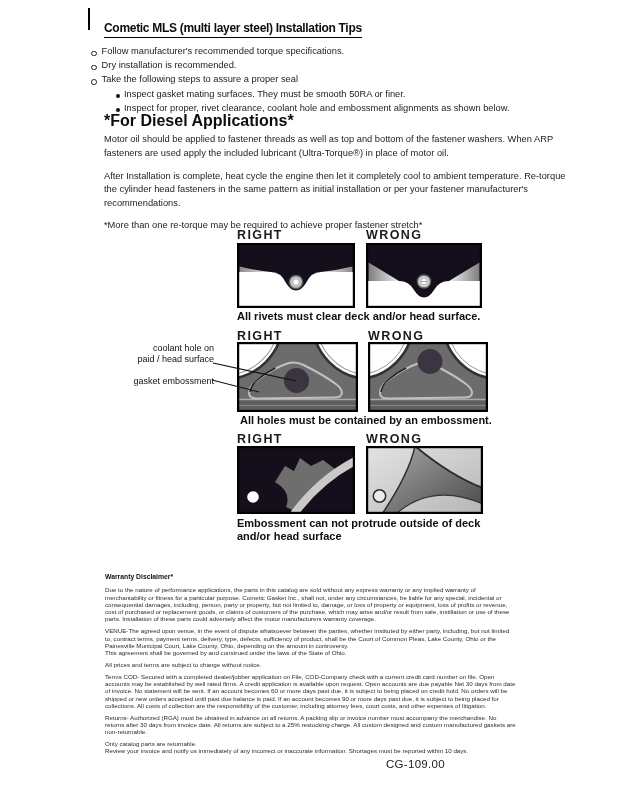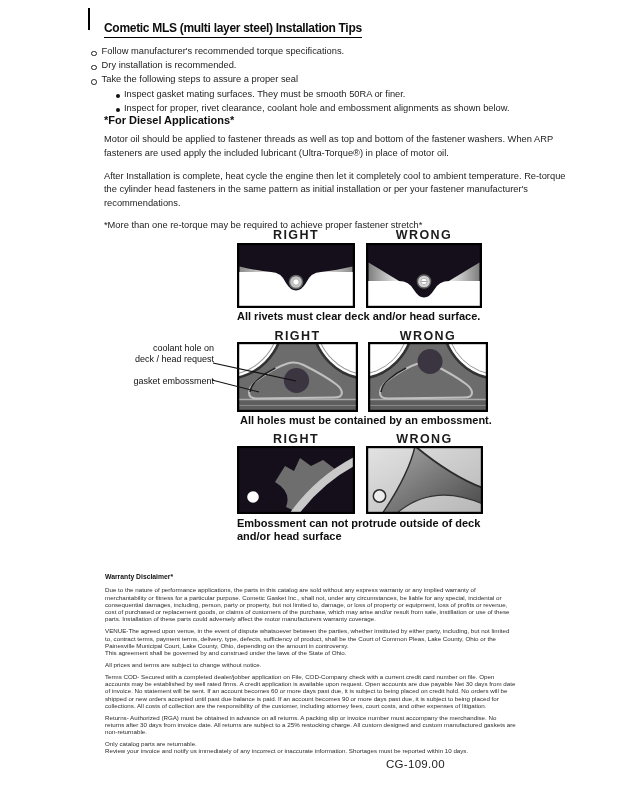--- a/index.html
+++ b/index.html
@@ -8,23 +8,23 @@
   .corner-mark{position:absolute;left:88px;top:8px;width:1.5px;height:22px;background:#000;}
   .title{position:absolute;left:104px;top:21px;display:inline-block;
          font-size:12px;font-weight:700;letter-spacing:-0.3px;color:#0d0d0d;
          border-bottom:1.6px solid #000;padding-bottom:2px;}
   .bullets{position:absolute;left:90px;top:44px;width:482px;font-size:9.3px;line-height:14.2px;color:#1c1c1c;}
   .b-row{display:flex;align-items:center;}
   .b-circ{flex:0 0 auto;width:3.6px;height:3.6px;border:1px solid #222;border-radius:50%;margin:4.4px 5px 0 1px;}
   .b-row.sub{padding-left:26px;}
   .b-dot{flex:0 0 auto;width:4px;height:4px;background:#111;border-radius:50%;margin:4.6px 4px 0 0;}
   .diesel{position:absolute;left:104px;top:114px;width:470px;font-size:9.3px;line-height:13.4px;color:#1c1c1c;}
-  .d-head{font-size:11px;font-weight:700;color:#0d0d0d;margin:0 0 6px 0;}
+  .d-head{font-size:16px;font-weight:700;color:#0d0d0d;margin:0 0 6px 0;}
   .diesel p{margin:0 0 9.5px 0;}
-  .dg-label{position:absolute;text-align:center;font-size:12.5px;font-weight:700;
+  .dg-label{position:absolute;text-align:left;font-size:12.5px;font-weight:700;
             letter-spacing:1.4px;color:#1b1b1b;}
   .dg-caption{position:absolute;font-size:11px;font-weight:700;color:#0f0f0f;line-height:12.5px;}
   .panel{position:absolute;display:block;}
   .anno{position:absolute;width:122px;text-align:right;font-size:9px;line-height:10.5px;color:#111;}
   .anno-lines{position:absolute;z-index:5;overflow:visible;}
   .disclaimer{position:absolute;left:105px;top:573px;width:412px;
               font-size:6.2px;line-height:7.3px;color:#2b2b2b;text-align:left;}
   .disc-head{font-size:6.8px;font-weight:700;color:#111;margin:0 0 6px 0;}
   .disclaimer p{margin:0 0 4.5px 0;}
   .disclaimer p.tight{margin:0;}
@@ -112,21 +112,21 @@
     <line x1="54.6" y1="38.5" x2="61.4" y2="38.5" stroke="#a8a8a8" stroke-width="1"></line>
     <rect x="1.1" y="1.1" width="113.8" height="62.8" fill="none" stroke="#000000" stroke-width="2.2"></rect>
   </svg>
 
   <div class="dg-caption" style="left:237px;top:310px;width:260px">All rivets must clear deck and/or head surface.</div>
 
   <div class="dg-label" style="left:237px;top:329px;width:121px">RIGHT</div>
   <div class="dg-label" style="left:368px;top:329px;width:120px">WRONG</div>
 
   <div class="anno" style="left:92px;top:343px">coolant hole on</div>
-  <div class="anno" style="left:92px;top:353.5px">deck / head request</div>
+  <div class="anno" style="left:92px;top:353.5px">paid / head surface</div>
   <div class="anno" style="left:92px;top:376px">gasket embossment</div>
 
   <svg class="anno-lines" style="left:210px;top:357px;width:100px;height:40px" viewBox="0 0 100 40">
     <line x1="3" y1="6" x2="86" y2="24" stroke="#111111" stroke-width="1.1"></line>
     <line x1="2" y1="23" x2="49" y2="35" stroke="#111111" stroke-width="1.1"></line>
   </svg>
 
   <svg class="panel" style="left:237px;top:342px;width:121px;height:70px" viewBox="0 0 120 70" preserveAspectRatio="none">
     <rect width="120" height="70" fill="#6c6c6c"></rect>
     <rect y="57" width="120" height="13" fill="#5e5e5e"></rect>

